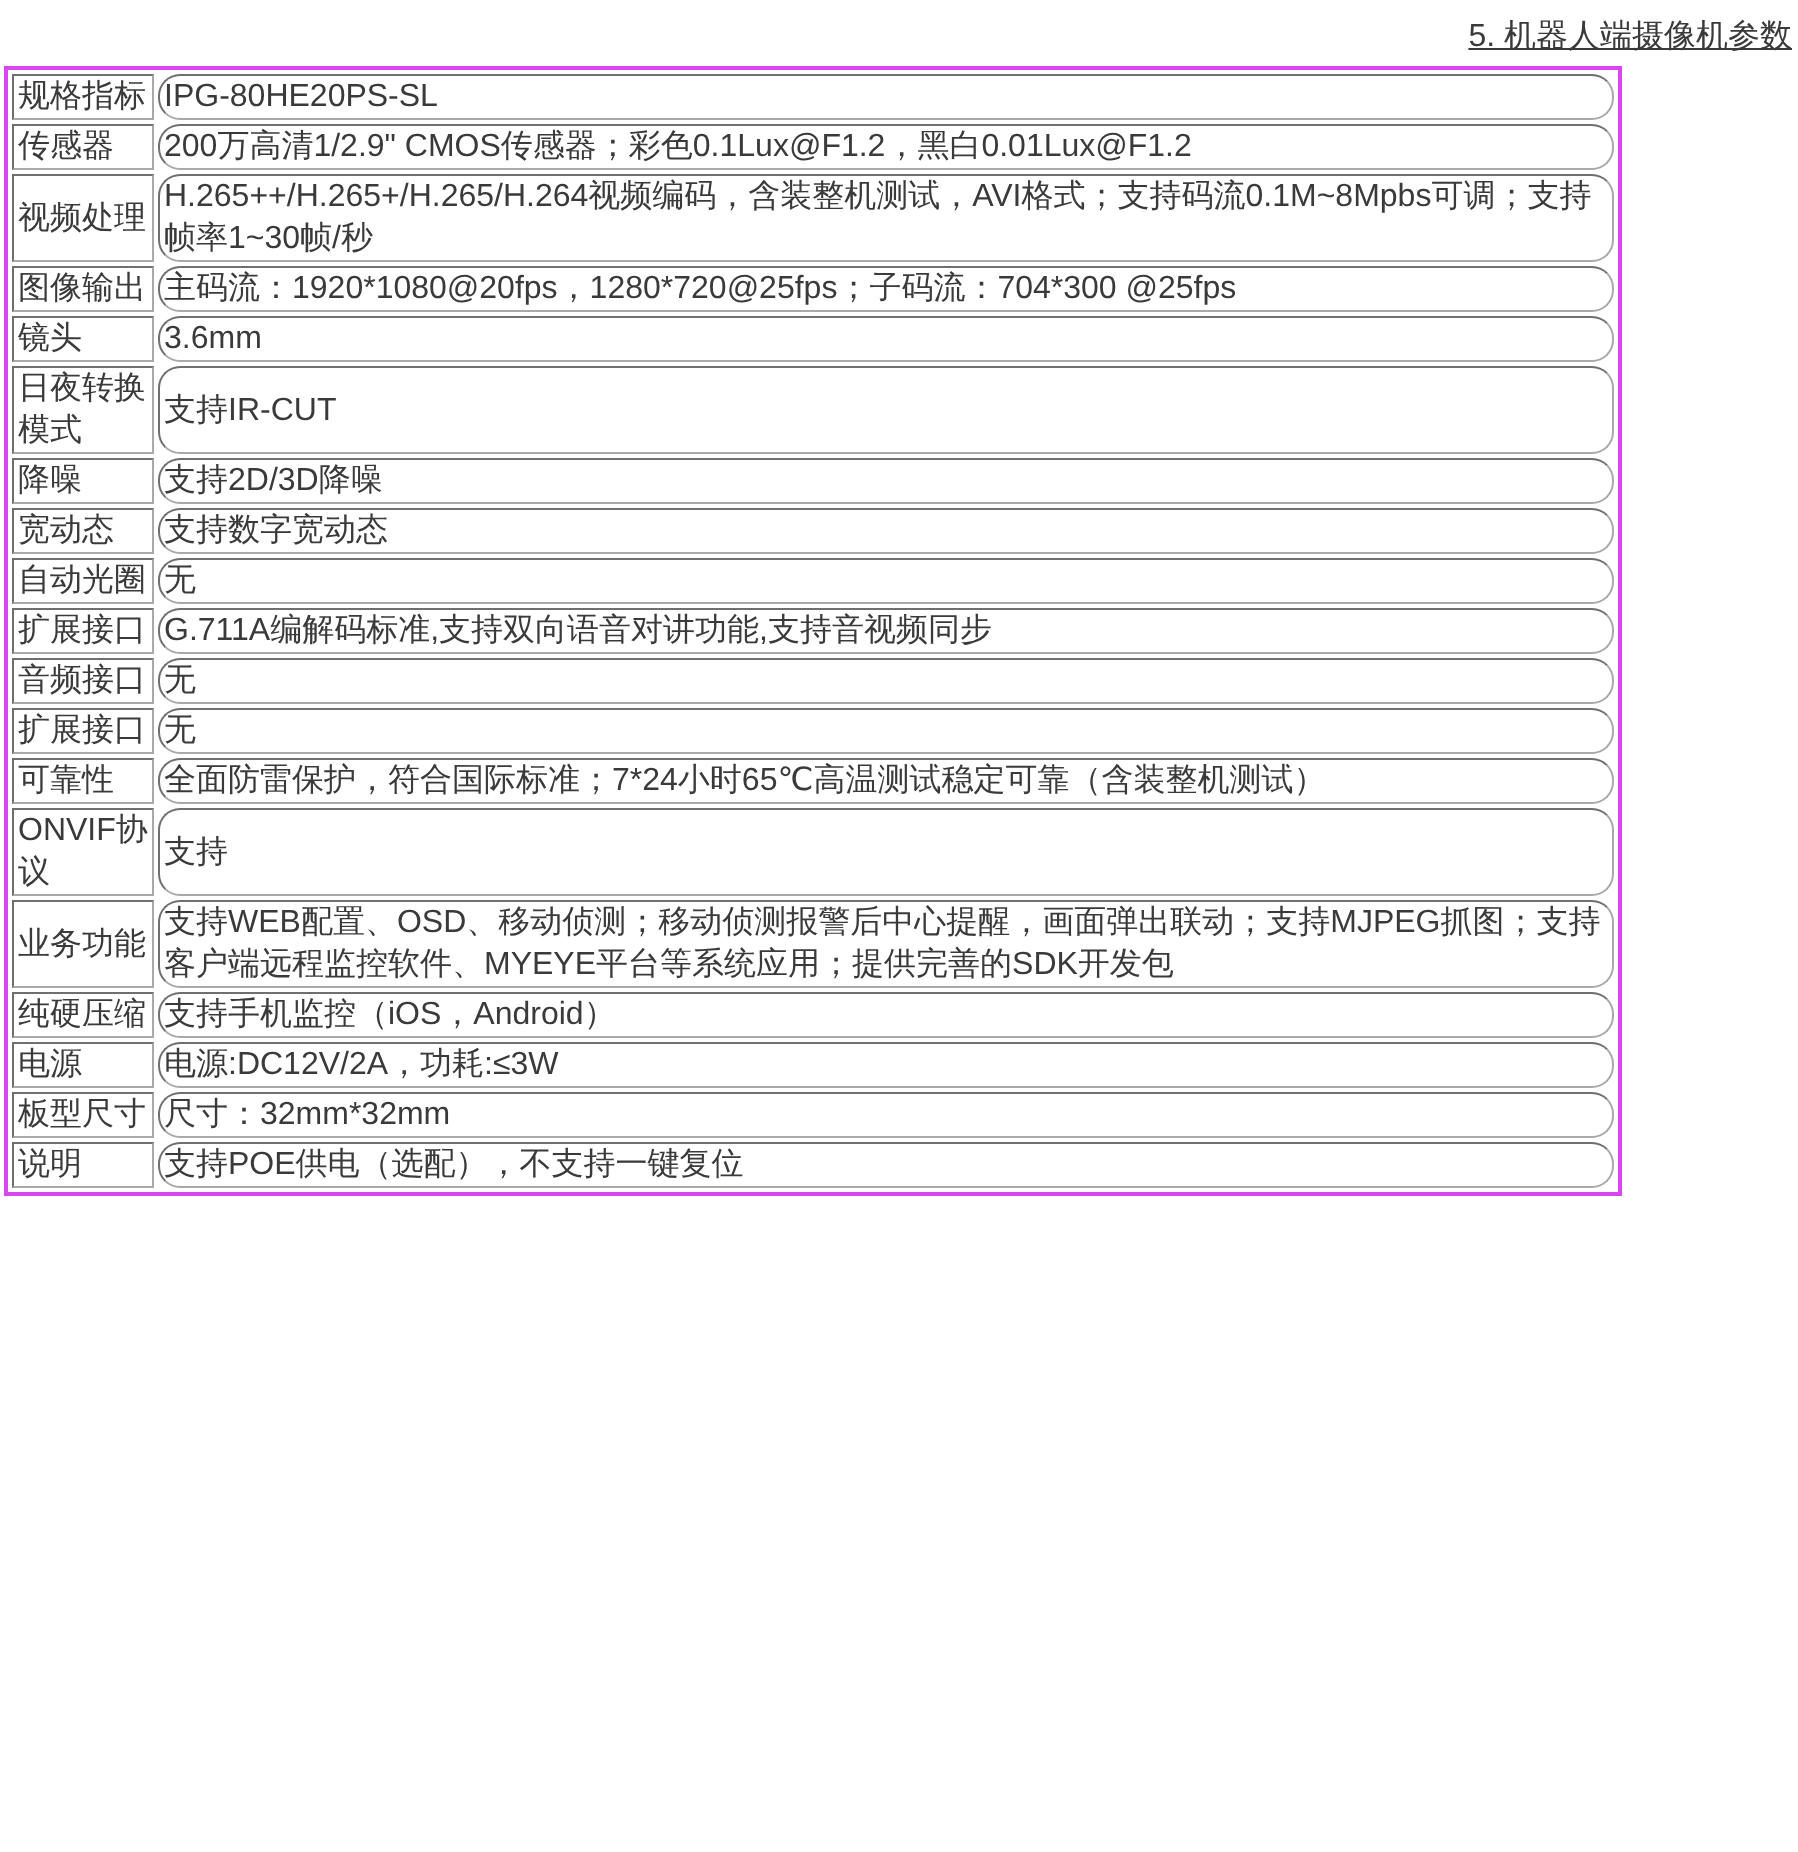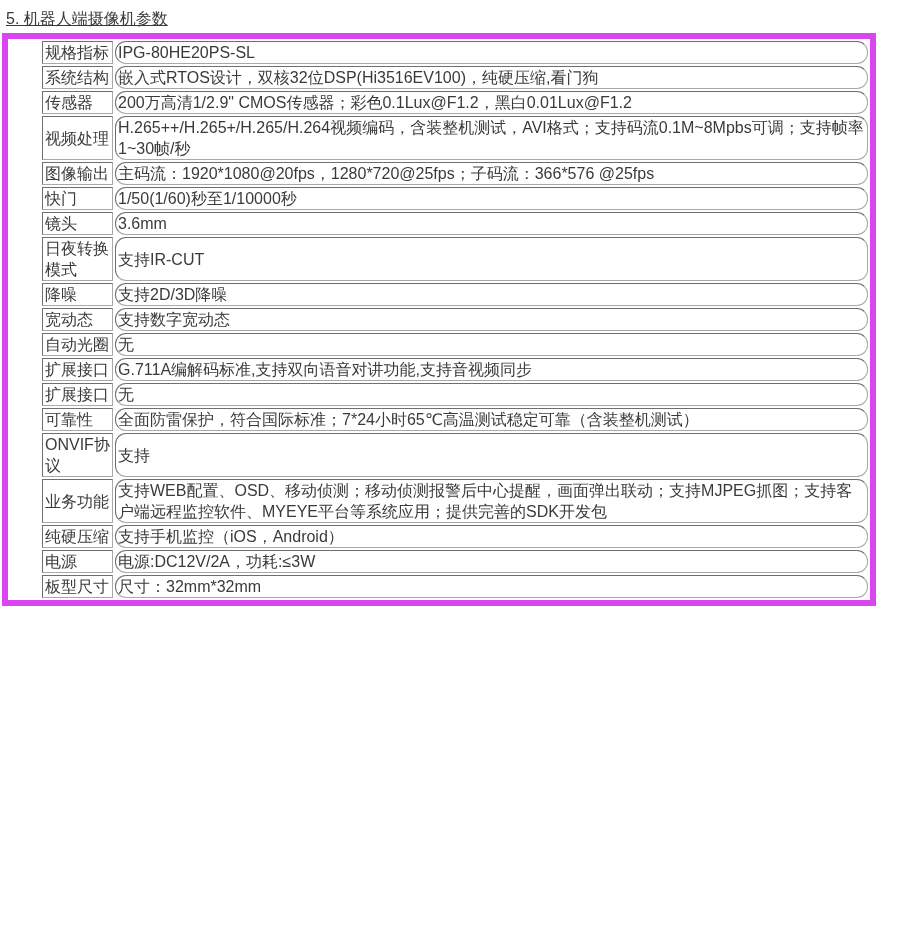--- a/index.html
+++ b/index.html
@@ -16,29 +16,29 @@
     padding: 8px 3px 8px 2px;
     background: #ffffff;
   }
   .page-title {
     font-size: 16px;
     font-weight: normal;
     text-decoration: underline;
     margin: 1px 0 5px 4px;
     line-height: 19px;
     color: #3a3a3a;
+    text-align: right;
   }
   table.spec-table {
     border-collapse: separate;
     border-spacing: 2px;
-    width: 874px;
+    width: 809px;
     table-layout: fixed;
-    border: 6px solid #d946ef;
+    border: 2px solid #d946ef;
     background: #ffffff;
-    padding-left: 32px;
   }
   table.spec-table td {
     font-size: 16px;
     line-height: 21px;
     padding: 0 2px;
     vertical-align: middle;
     border: 1px solid;
     
     border-color: #6f6f6f #a9a9a9 #a9a9a9 #6f6f6f;
     word-break: break-word;
@@ -58,38 +58,30 @@
 <div class="page">
   <h2 class="page-title">5. 机器人端摄像机参数</h2>
 
   <table class="spec-table">
     <tbody>
         <tr>
           <td class="label-cell">规格指标</td>
           <td class="value-cell">IPG-80HE20PS-SL</td>
         </tr>
         <tr>
-          <td class="label-cell">系统结构</td>
-          <td class="value-cell">嵌入式RTOS设计，双核32位DSP(Hi3516EV100)，纯硬压缩,看门狗</td>
-        </tr>
-        <tr>
           <td class="label-cell">传感器</td>
           <td class="value-cell">200万高清1/2.9" CMOS传感器；彩色0.1Lux@F1.2，黑白0.01Lux@F1.2</td>
         </tr>
         <tr>
           <td class="label-cell">视频处理</td>
           <td class="value-cell">H.265++/H.265+/H.265/H.264视频编码，含装整机测试，AVI格式；支持码流0.1M~8Mpbs可调；支持帧率1~30帧/秒</td>
         </tr>
         <tr>
           <td class="label-cell">图像输出</td>
-          <td class="value-cell">主码流：1920*1080@20fps，1280*720@25fps；子码流：366*576 @25fps</td>
-        </tr>
-        <tr>
-          <td class="label-cell">快门</td>
-          <td class="value-cell">1/50(1/60)秒至1/10000秒</td>
+          <td class="value-cell">主码流：1920*1080@20fps，1280*720@25fps；子码流：704*300 @25fps</td>
         </tr>
         <tr>
           <td class="label-cell">镜头</td>
           <td class="value-cell">3.6mm</td>
         </tr>
         <tr>
           <td class="label-cell">日夜转换模式</td>
           <td class="value-cell">支持IR-CUT</td>
         </tr>
         <tr>
@@ -100,20 +92,24 @@
           <td class="label-cell">宽动态</td>
           <td class="value-cell">支持数字宽动态</td>
         </tr>
         <tr>
           <td class="label-cell">自动光圈</td>
           <td class="value-cell">无</td>
         </tr>
         <tr>
           <td class="label-cell">扩展接口</td>
           <td class="value-cell">G.711A编解码标准,支持双向语音对讲功能,支持音视频同步</td>
+        </tr>
+        <tr>
+          <td class="label-cell">音频接口</td>
+          <td class="value-cell">无</td>
         </tr>
         <tr>
           <td class="label-cell">扩展接口</td>
           <td class="value-cell">无</td>
         </tr>
         <tr>
           <td class="label-cell">可靠性</td>
           <td class="value-cell">全面防雷保护，符合国际标准；7*24小时65℃高温测试稳定可靠（含装整机测试）</td>
         </tr>
         <tr>
@@ -129,15 +125,19 @@
           <td class="value-cell">支持手机监控（iOS，Android）</td>
         </tr>
         <tr>
           <td class="label-cell">电源</td>
           <td class="value-cell">电源:DC12V/2A，功耗:≤3W</td>
         </tr>
         <tr>
           <td class="label-cell">板型尺寸</td>
           <td class="value-cell">尺寸：32mm*32mm</td>
         </tr>
+        <tr>
+          <td class="label-cell">说明</td>
+          <td class="value-cell">支持POE供电（选配），不支持一键复位</td>
+        </tr>
       </tbody>
   </table>
 </div>
 
 </body></html>

